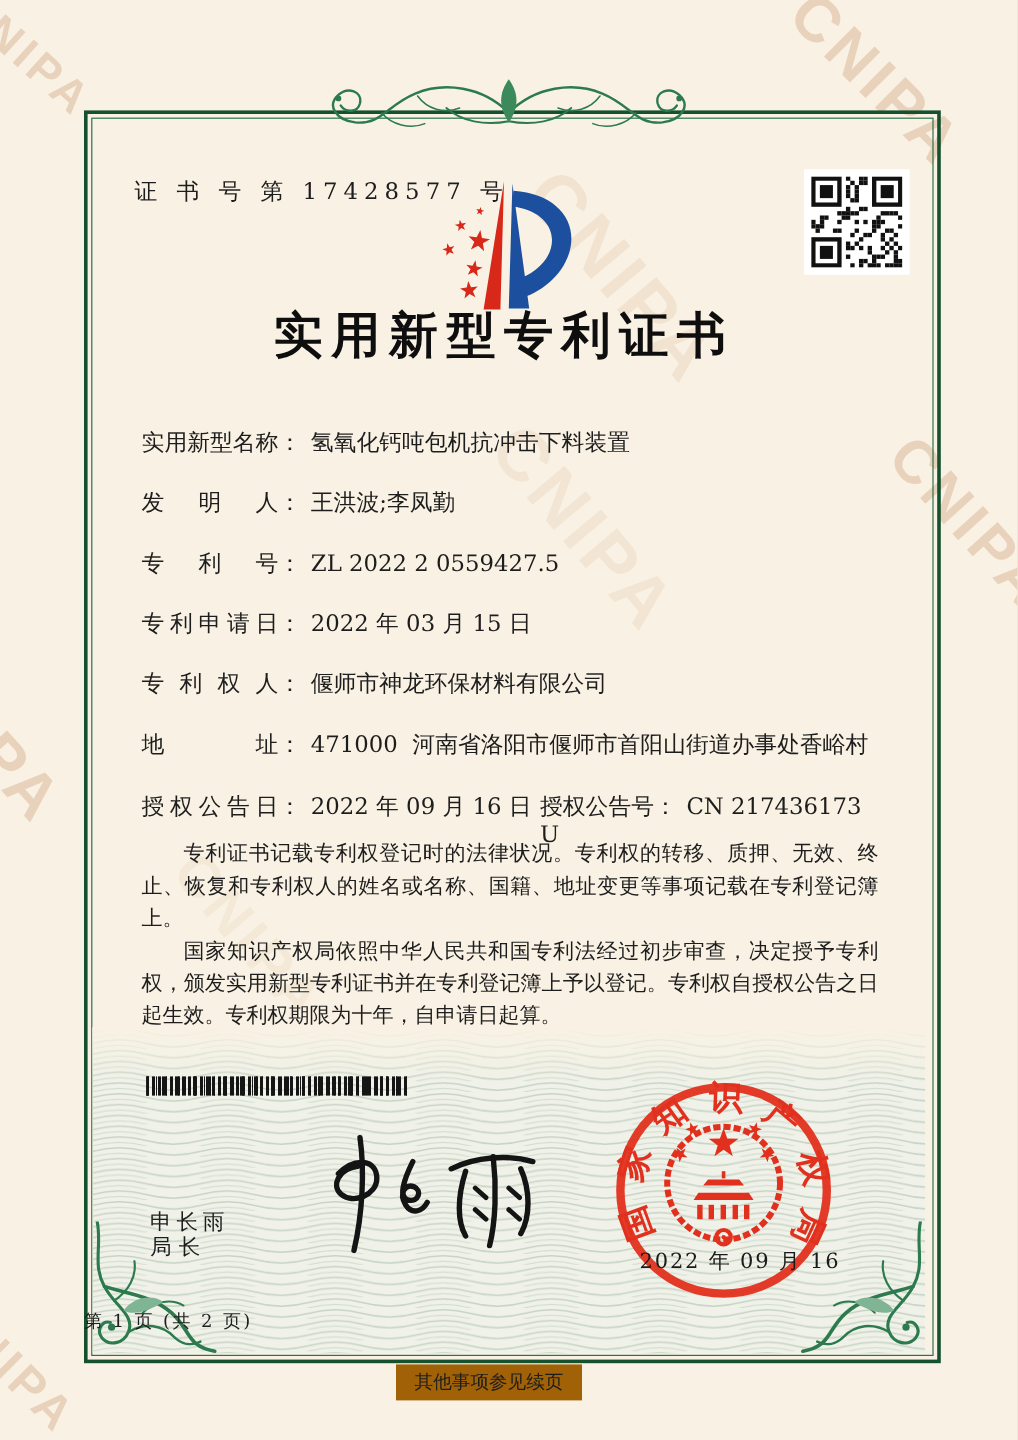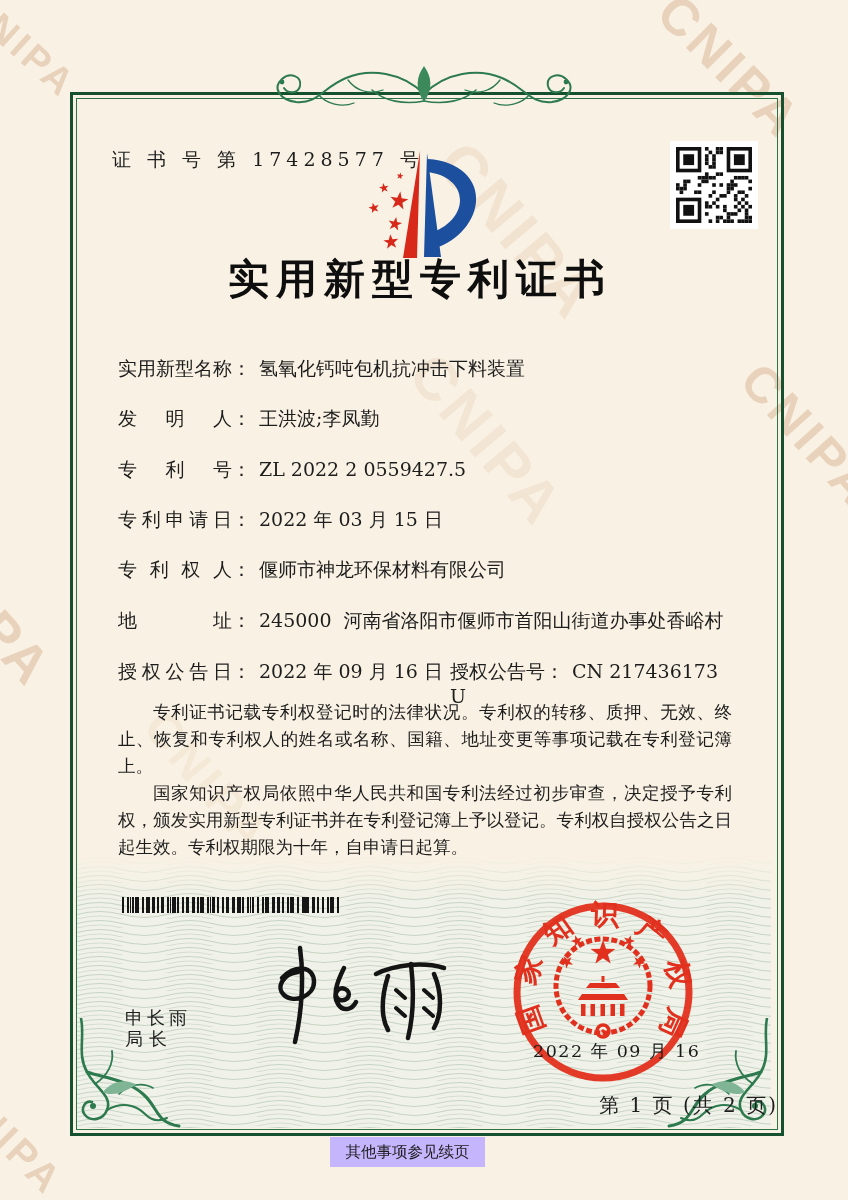--- a/index.html
+++ b/index.html
@@ -20,23 +20,23 @@
   .grant2{position:absolute;left:332px;top:0;}
   .paras{position:absolute;left:118px;top:699px;width:614px;font-size:17.5px;line-height:27px;text-align:justify;}
   .paras p{margin:0;text-indent:2em;}
   .barcode{position:absolute;left:122px;top:897px;width:218px;height:16px;
     background:
       repeating-linear-gradient(90deg,#151515 0 2px,rgba(0,0,0,0) 2px 5px),
       repeating-linear-gradient(90deg,#151515 0 1px,rgba(0,0,0,0) 1px 8px),
       repeating-linear-gradient(90deg,#151515 0 2px,rgba(0,0,0,0) 2px 13px);}
   .role{position:absolute;left:125px;top:1027px;font-size:18px;letter-spacing:6px;text-align:right;}
   .rname{position:absolute;left:125px;top:1006px;font-size:18px;letter-spacing:4px;text-align:right;}
-  .pagenum{position:absolute;left:70px;top:1092px;width:708px;text-align:right;font-size:20px;letter-spacing:2px;}
+  .pagenum{position:absolute;left:70px;top:1092px;width:708px;text-align:left;font-size:15px;letter-spacing:2px;}
   .note{position:absolute;left:330px;top:1137px;width:155px;height:30px;line-height:30px;
-        text-align:center;background:#c4b5fd;font-size:15.5px;}
+        text-align:center;background:#a16207;font-size:15.5px;}
   .qrbox{position:absolute;left:670px;top:141px;width:88px;height:88px;background:#ffffff;}
   .fadeTop{position:absolute;left:77px;top:856px;width:694px;height:44px;
            background:linear-gradient(#f9f2e4,rgba(249,242,228,0));}
 </style>
 </head>
 <body>
 
 <div class="page">
 
   <svg width="0" height="0" style="position:absolute" aria-hidden="true">
@@ -245,21 +245,21 @@
   <div class="frow" style="top:457px;">
     <span class="flabel">专利号</span><span class="fcolon">：</span><span class="fvalue">ZL 2022 2 0559427.5</span>
   </div>
   <div class="frow" style="top:507px;">
     <span class="flabel">专利申请日</span><span class="fcolon">：</span><span class="fvalue">2022 年 03 月 15 日</span>
   </div>
   <div class="frow" style="top:557px;">
     <span class="flabel">专利权人</span><span class="fcolon">：</span><span class="fvalue">偃师市神龙环保材料有限公司</span>
   </div>
   <div class="frow" style="top:608px;">
-    <span class="flabel">地址</span><span class="fcolon">：</span><span class="fvalue">245000  河南省洛阳市偃师市首阳山街道办事处香峪村</span>
+    <span class="flabel">地址</span><span class="fcolon">：</span><span class="fvalue">471000  河南省洛阳市偃师市首阳山街道办事处香峪村</span>
   </div>
   <div class="frow" style="top:659px;">
     <span class="flabel">授权公告日</span><span class="fcolon">：</span><span class="fvalue">2022 年 09 月 16 日</span>
     <span class="grant2">
       <span>授权公告号</span><span class="fcolon">：</span><span class="fvalue">CN 217436173 U</span>
     </span>
   </div>
 
   <div class="paras">
     <p>专利证书记载专利权登记时的法律状况。专利权的转移、质押、无效、终止、恢复和专利权人的姓名或名称、国籍、地址变更等事项记载在专利登记簿上。</p>

